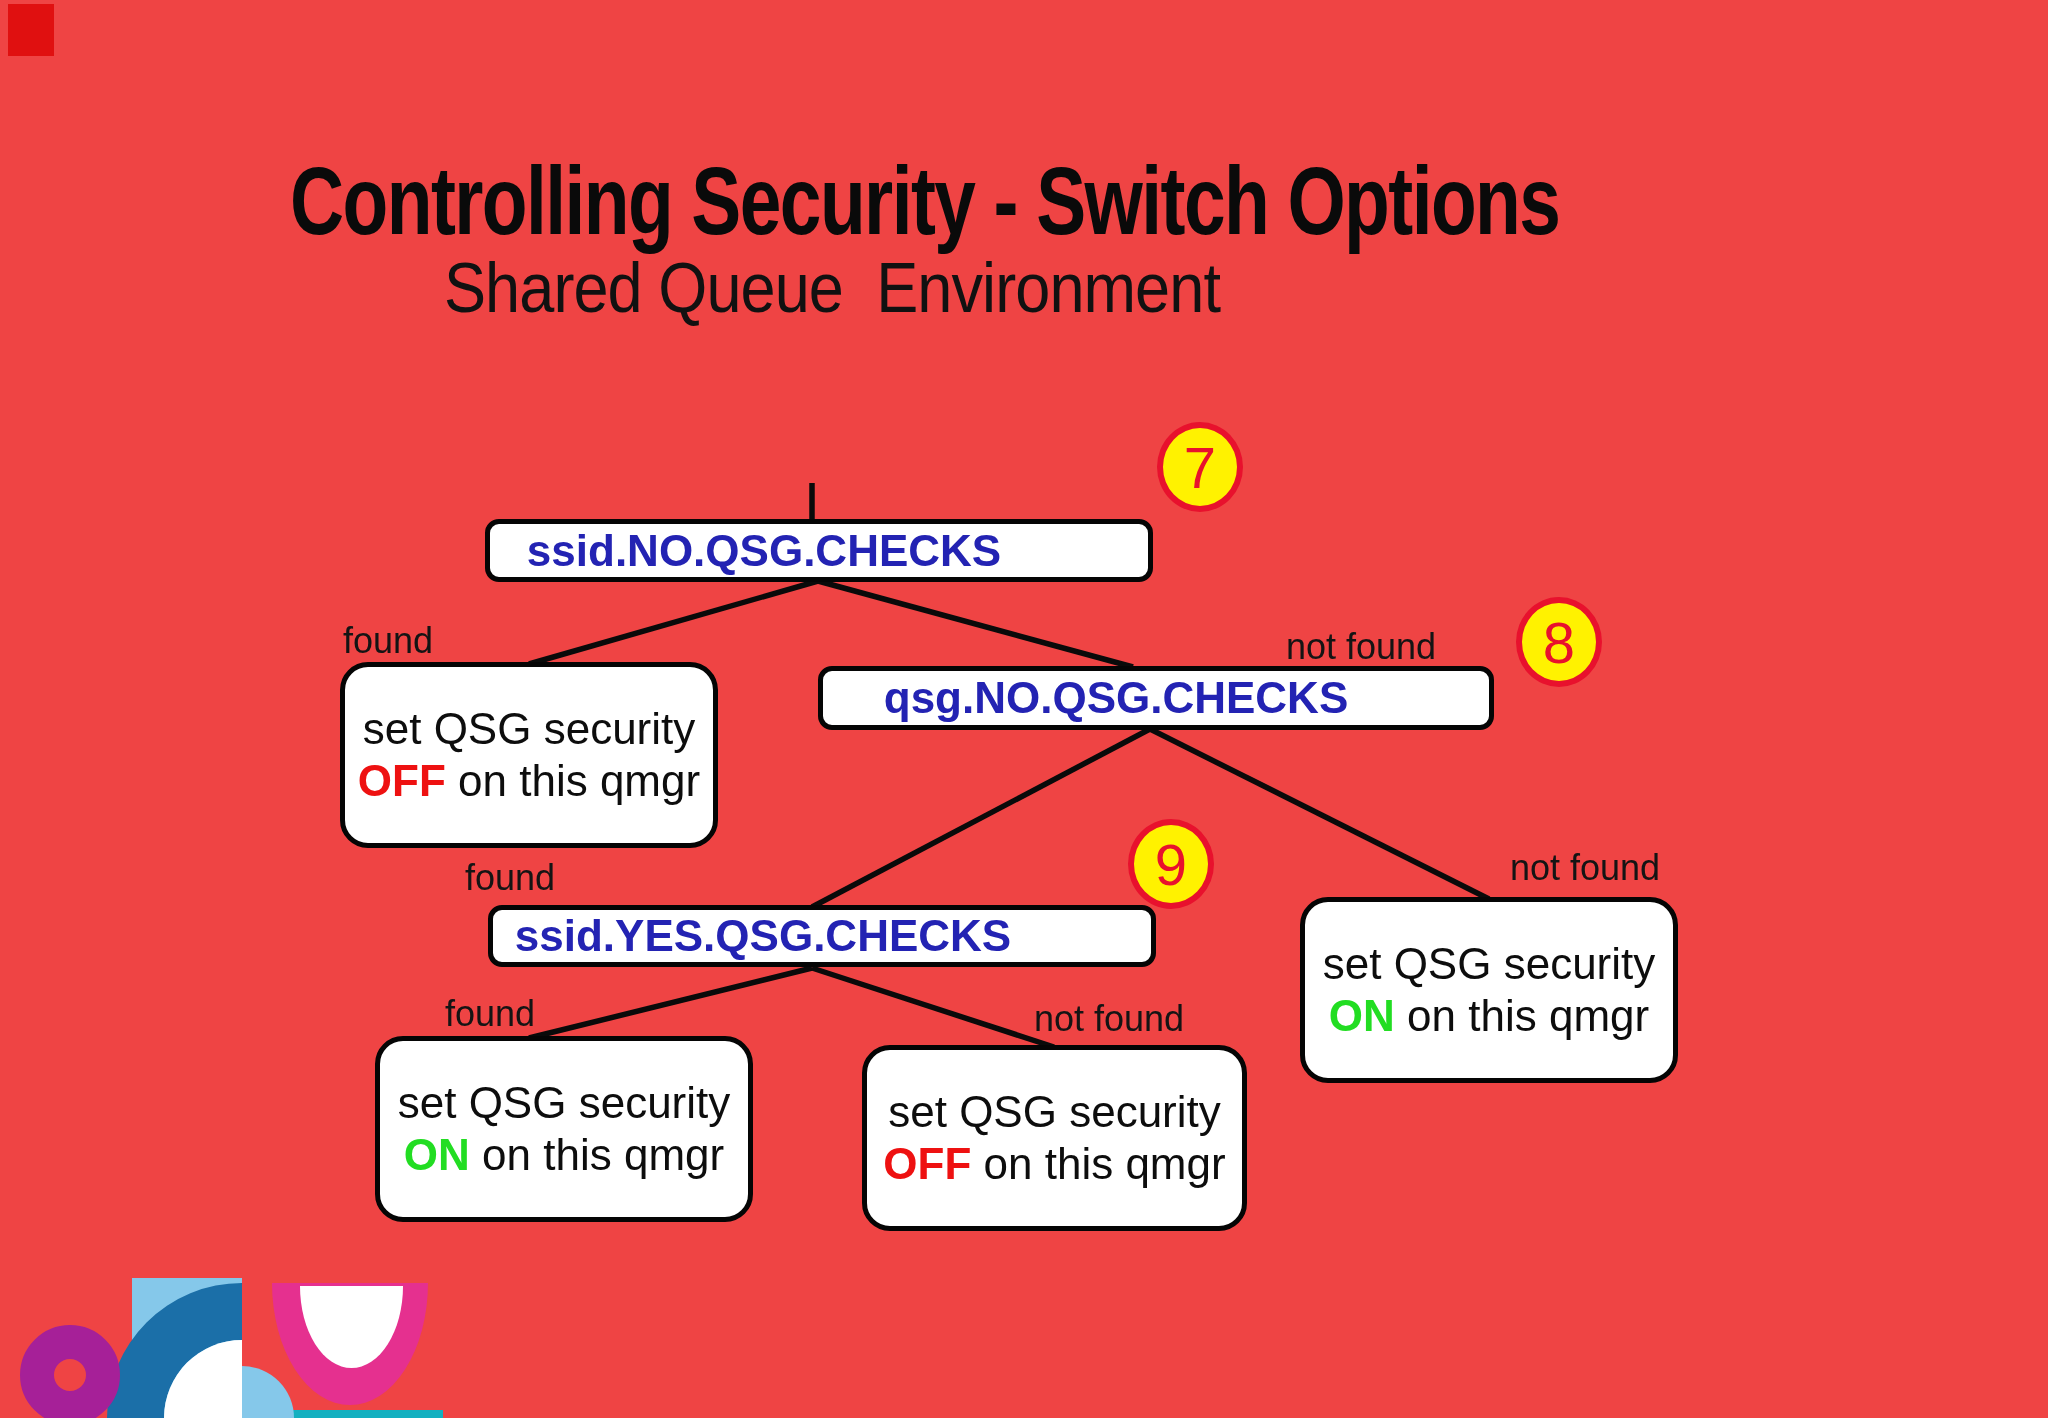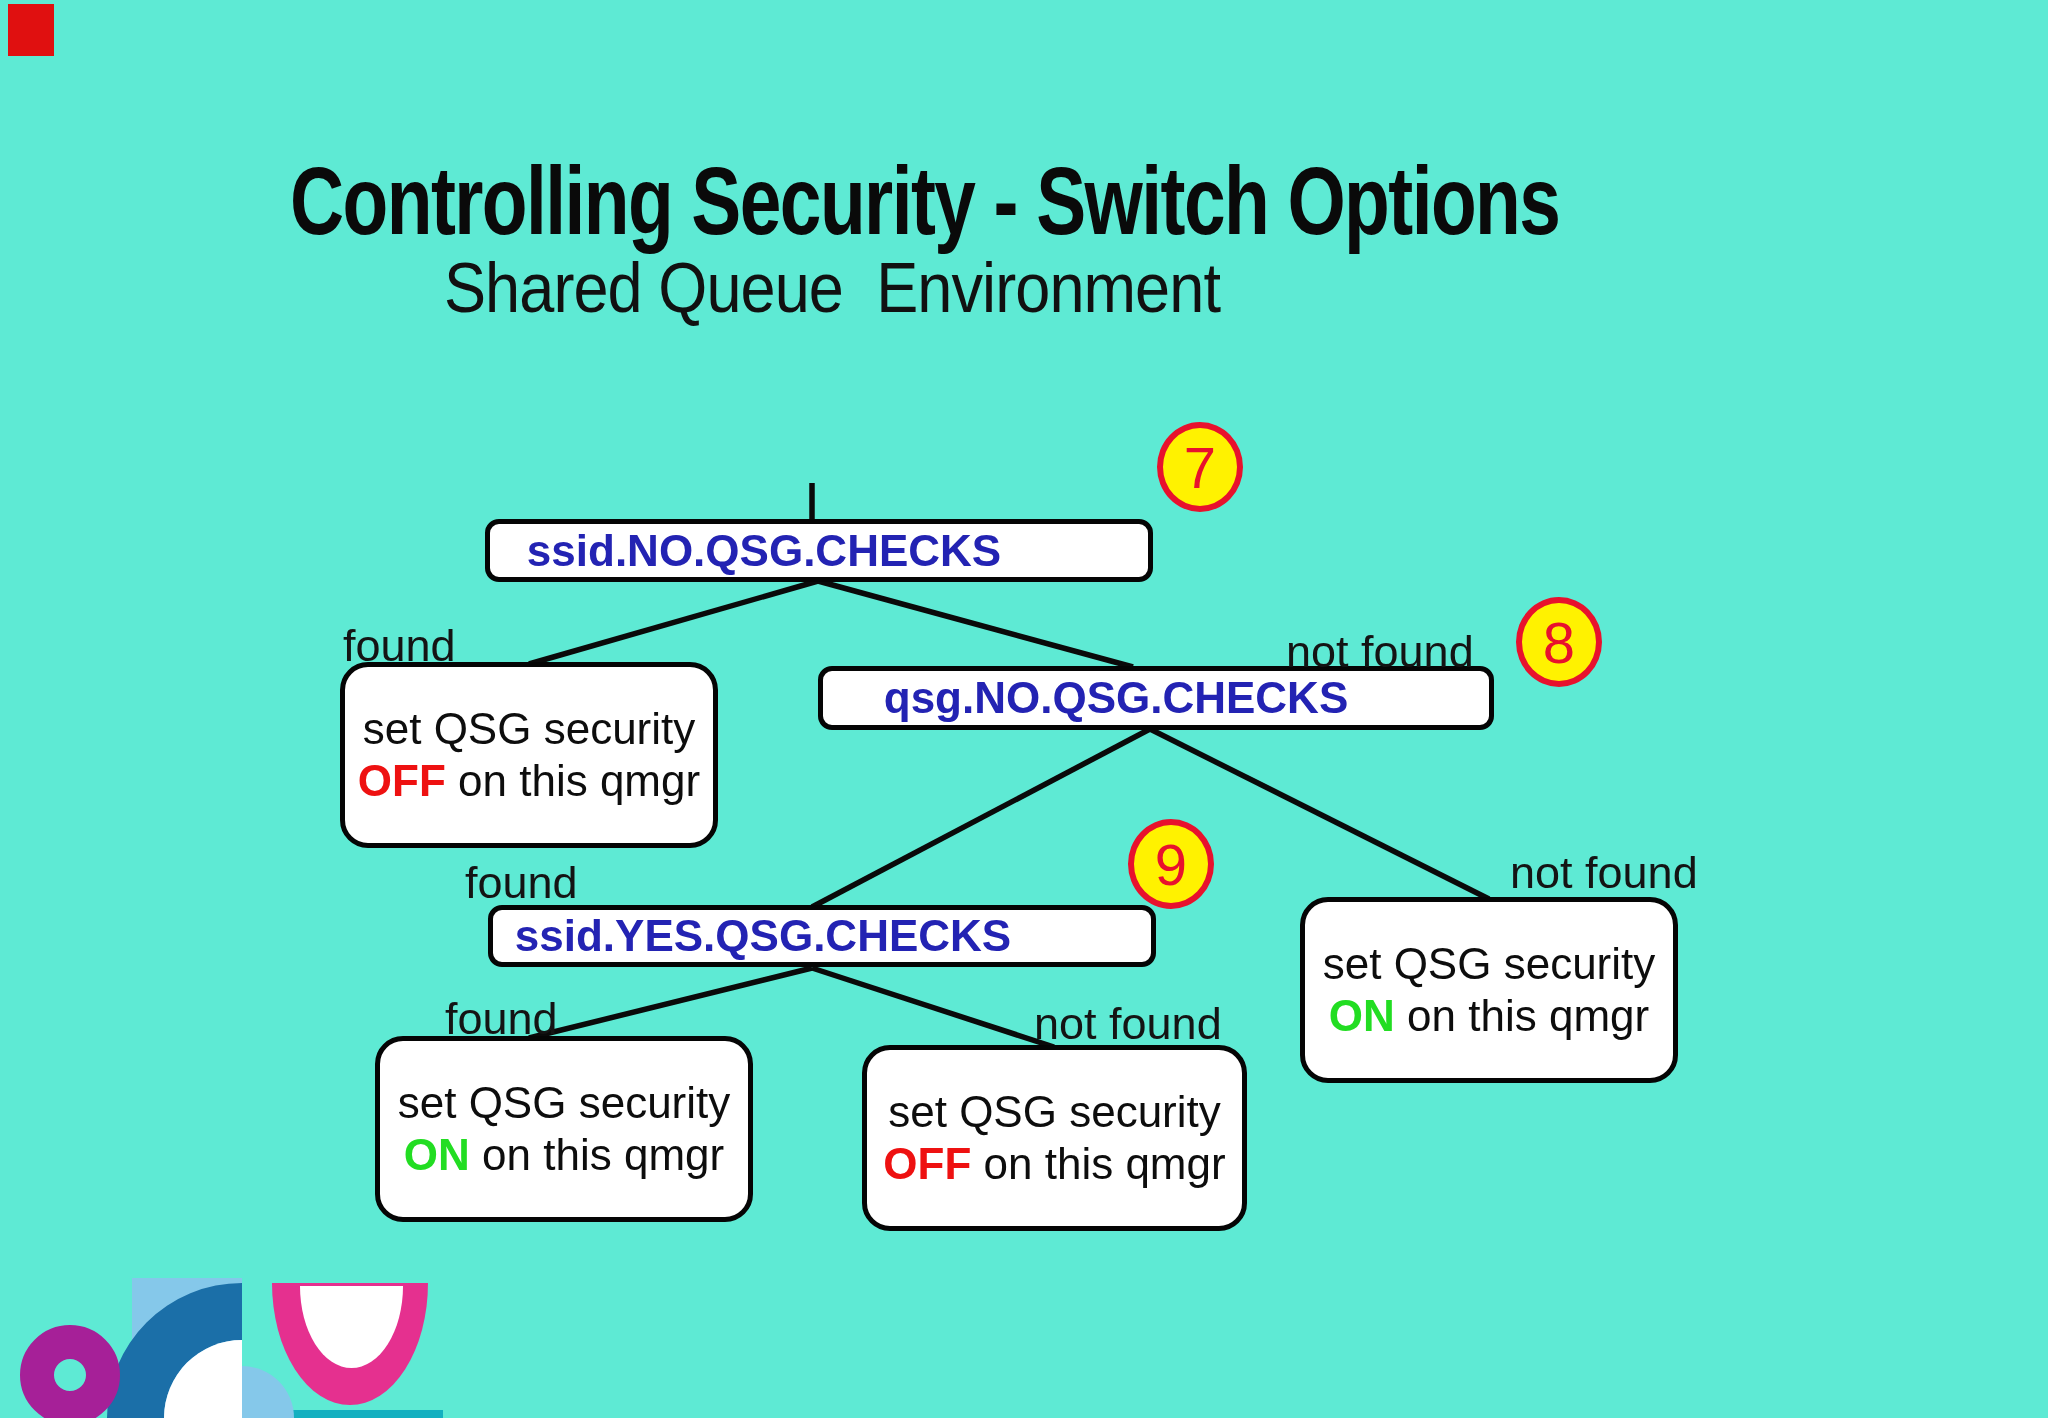--- a/index.html
+++ b/index.html
@@ -1,16 +1,16 @@
 <!DOCTYPE html>
 <html><head>
 <meta charset="utf-8">
 <style>
   html,body{margin:0;padding:0;background:#e9e9e9;}
-  .slide{position:relative;width:2048px;height:1418px;background:#5eead4;overflow:hidden;
+  .slide{position:relative;width:2048px;height:1418px;background:#ef4444;overflow:hidden;
          font-family:"Liberation Sans",sans-serif;color:#0d0d0d;}
 
   .corner-marker{position:absolute;left:8px;top:4px;width:46px;height:52px;}
 
   .title{position:absolute;left:290px;top:146px;white-space:nowrap;}
   .title span{display:inline-block;transform:scaleX(.78);transform-origin:left center;
               font-size:96px;font-weight:bold;letter-spacing:-2px;color:#0a0a0a;}
   .subtitle{position:absolute;left:426px;top:230px;white-space:pre;}
   .subtitle span{display:inline-block;transform:scaleX(.9);transform-origin:left center;
               font-size:70px;letter-spacing:-1px;color:#111;}
@@ -28,21 +28,21 @@
   .check-2{left:488px;top:905px;width:668px;height:62px;padding-right:130px;padding-left:12px;}
 
   .node-outcome{border-radius:28px;display:flex;flex-direction:column;align-items:center;
                 justify-content:center;font-size:44px;line-height:52px;white-space:nowrap;}
   .outcome-0{left:340px;top:662px;width:378px;height:186px;}
   .outcome-1{left:1300px;top:897px;width:378px;height:186px;}
   .outcome-2{left:375px;top:1036px;width:378px;height:186px;}
   .outcome-3{left:862px;top:1045px;width:385px;height:186px;}
   .node-outcome b{font-weight:bold;}
 
-  .edge-label{position:absolute;font-size:45px;color:#141414;white-space:nowrap;}
+  .edge-label{position:absolute;font-size:36px;color:#141414;white-space:nowrap;}
   .el-found-1{left:343px;top:620px;}
   .el-notfound-1{left:1286px;top:626px;}
   .el-found-2{left:465px;top:857px;}
   .el-notfound-2{left:1510px;top:847px;}
   .el-found-3{left:445px;top:993px;}
   .el-notfound-3{left:1034px;top:998px;}
 
   .badge{position:absolute;width:86px;height:90px;border-radius:50%;border:6px solid;
          box-sizing:border-box;display:flex;align-items:center;justify-content:center;
          font-size:58px;font-weight:500;}

